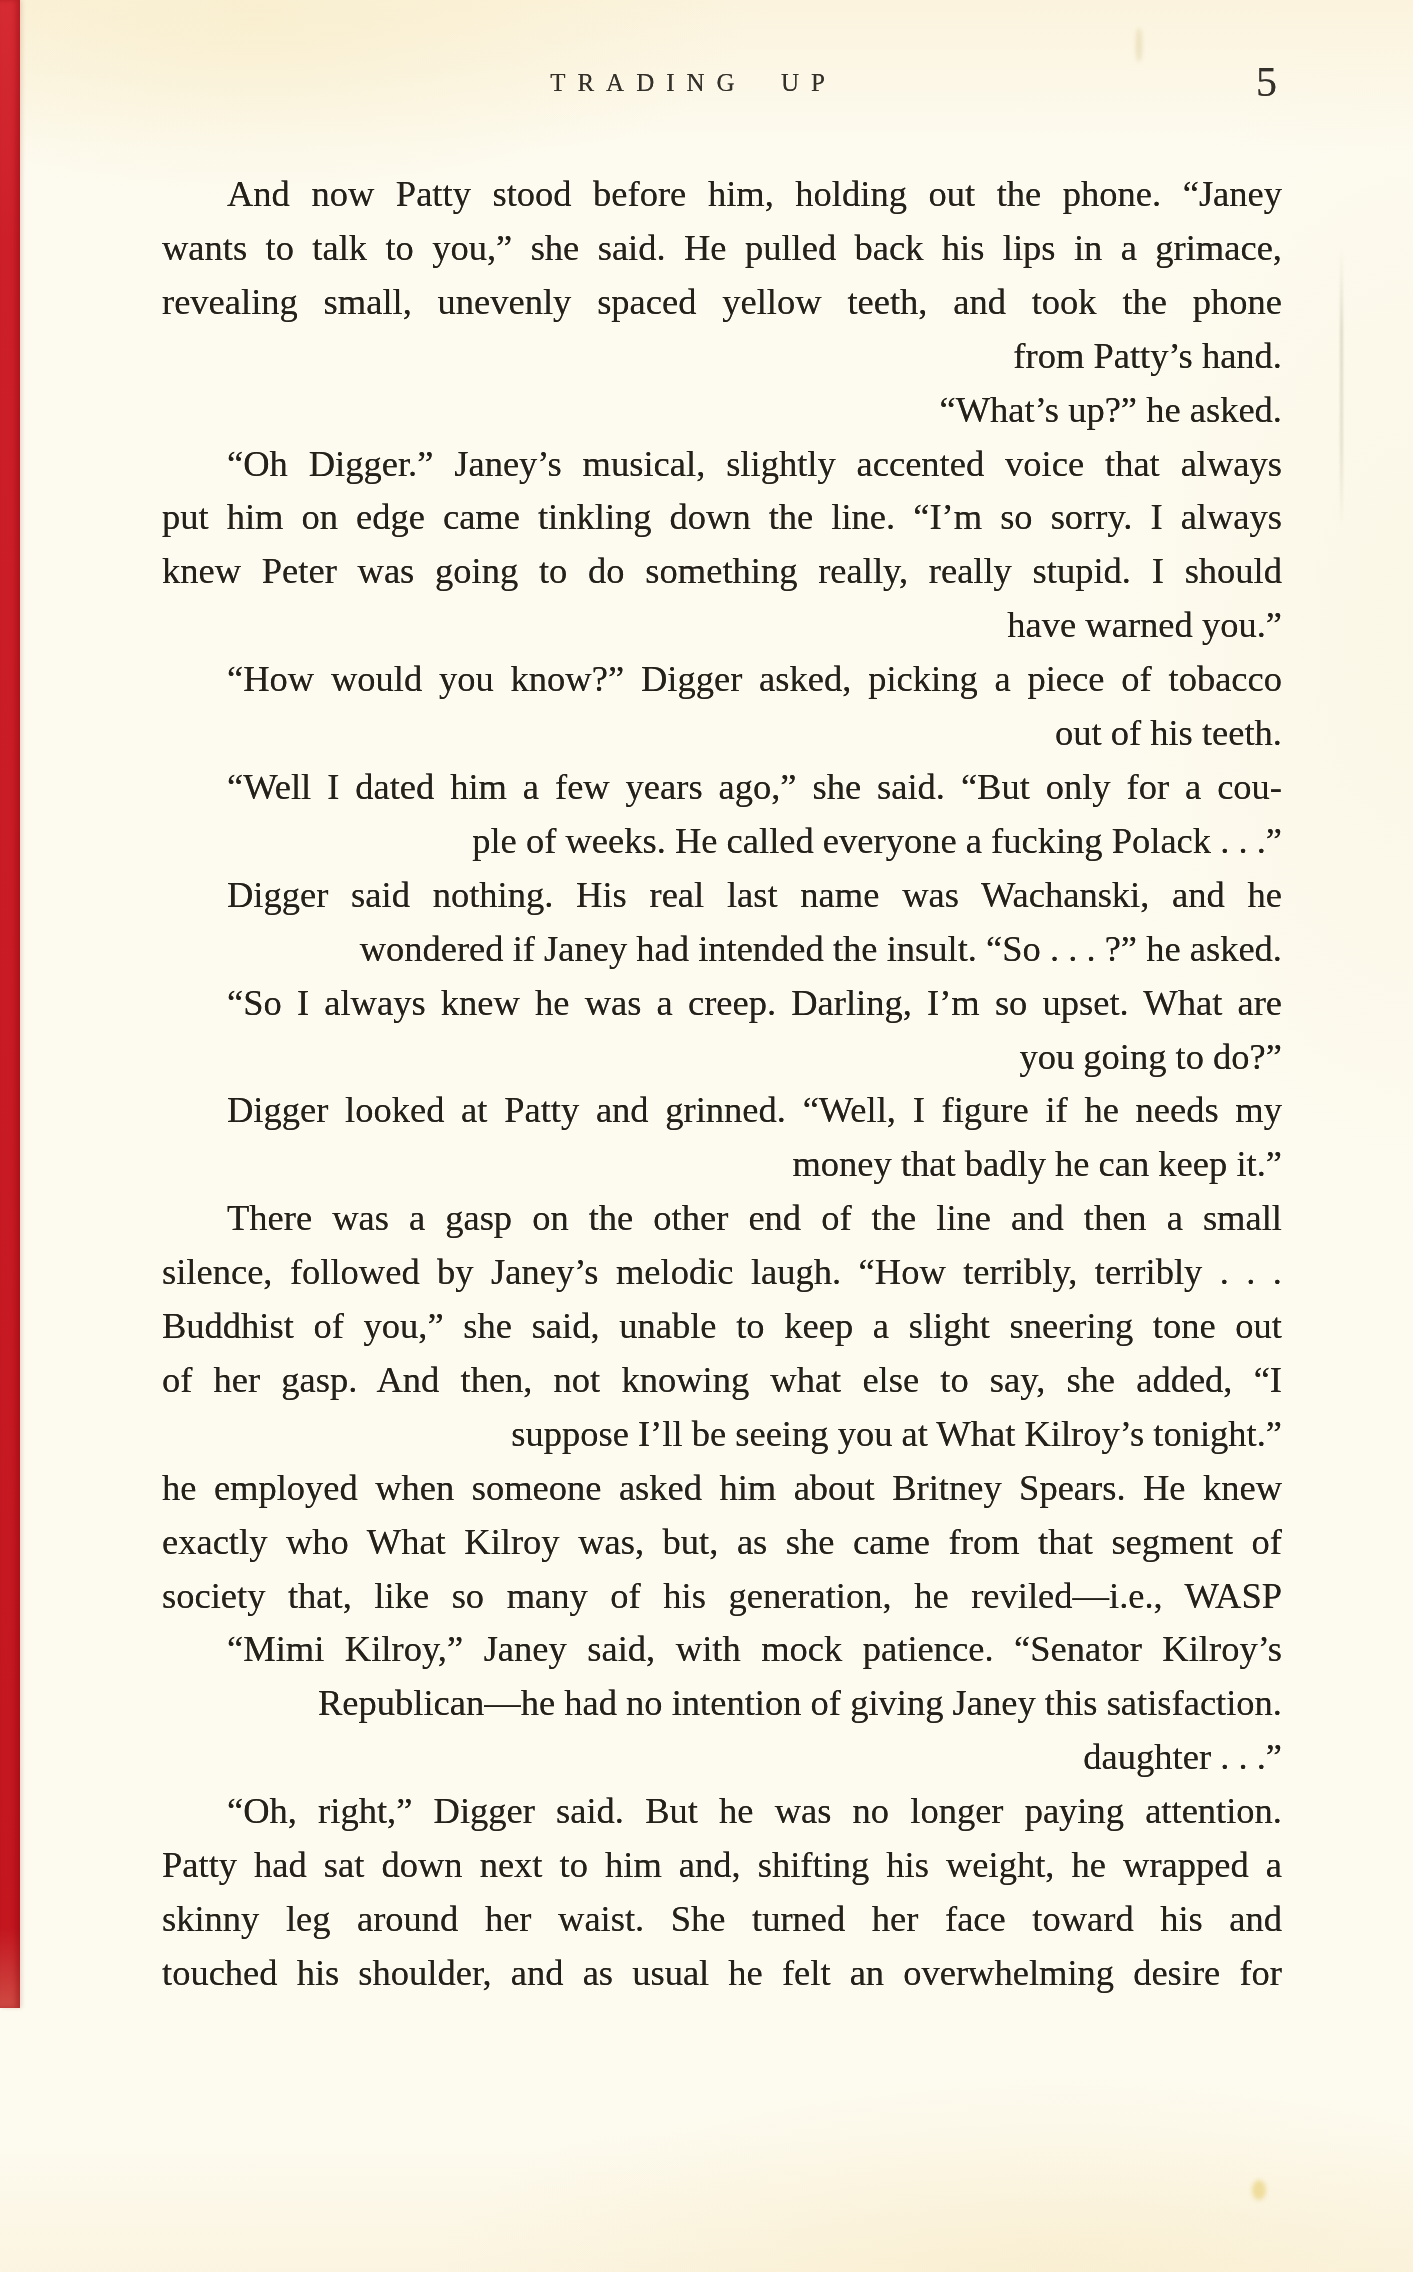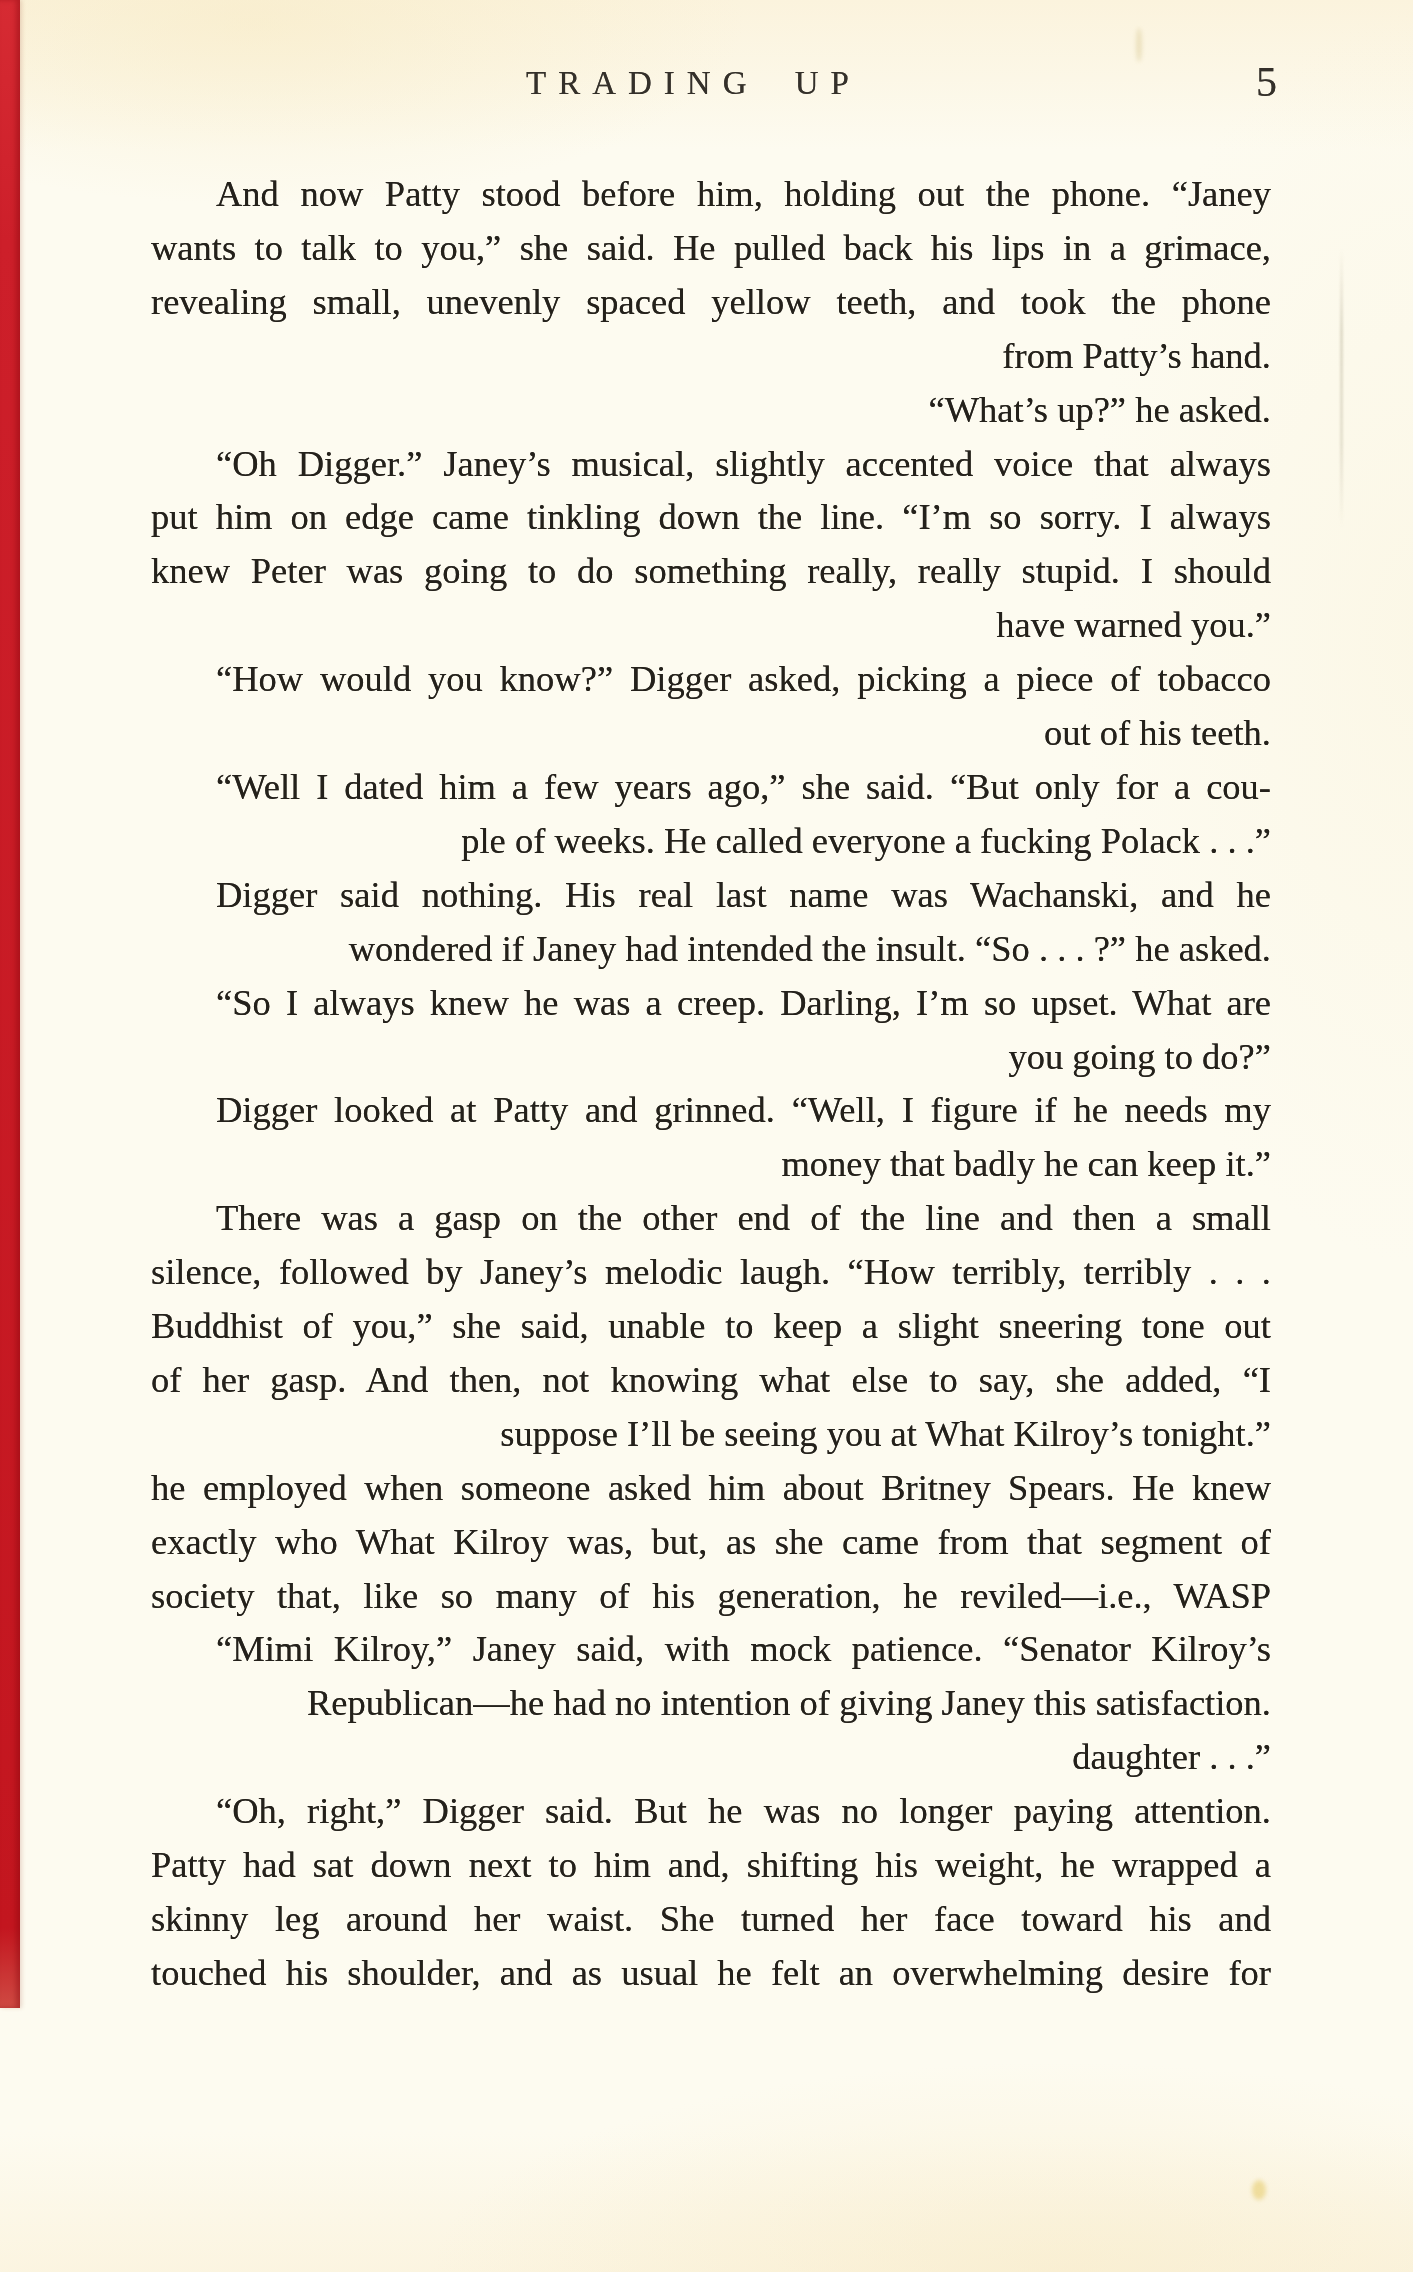--- a/index.html
+++ b/index.html
@@ -30,33 +30,33 @@
     position:absolute;left:0;top:0;
     width:20px;height:2008px;
     background:linear-gradient(180deg,#d62b33 0%, var(--spine-red) 12%, #c3161f 96%, #cf4a43 100%);
     box-shadow:inset -4px 0 5px rgba(120,0,8,.35), 2px 0 4px rgba(150,60,40,.18);
   }
   .running-header{
     position:absolute;top:66px;left:0;right:26px;
     text-align:center;
   }
   .running-title{
-    font-size:33px;line-height:34px;
+    font-size:25px;line-height:34px;
     letter-spacing:12px;word-spacing:16px;
     color:var(--header-ink);
     text-shadow:0 0 .5px rgba(52,48,42,.75);
   }
   .pagenum{
     position:absolute;top:60px;left:1256px;
     font-size:42px;line-height:44px;
     color:var(--header-ink);
     text-shadow:0 0 .5px rgba(52,48,42,.7);
   }
   .text-block{
-    position:absolute;left:151px;top:167px;width:1120px;
+    position:absolute;left:162px;top:167px;width:1120px;
     font-size:36.5px;line-height:53.9px;
     color:var(--ink);
     text-shadow:0 0 .55px rgba(36,33,27,.8);
   }
   .line{display:block;text-align:right;white-space:normal;}
   .line.just{text-align:justify;text-align-last:justify;}
   .line.indent{text-indent:65px;}
   
   .crease{
     position:absolute;left:1340px;top:248px;width:3px;height:280px;

